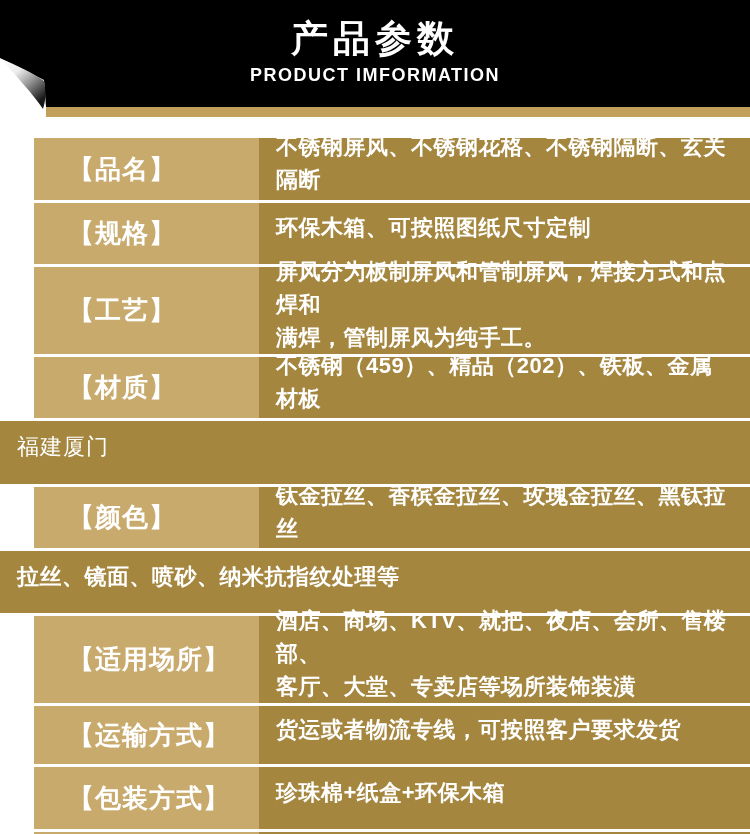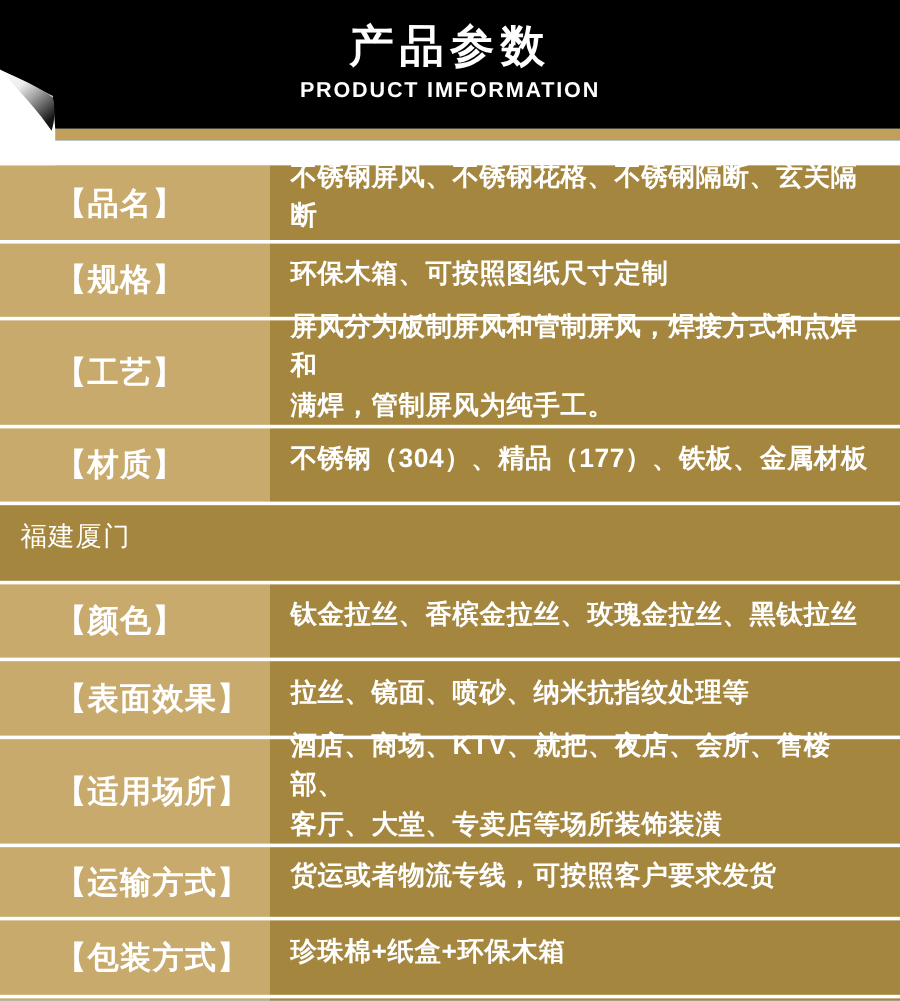--- a/index.html
+++ b/index.html
@@ -58,25 +58,26 @@
   .spec-row:nth-child(8){height:87px;}
   .spec-row:nth-child(9){height:58px;}
   .spec-row:nth-child(10){height:62px;}
   .spec-row:nth-child(11){height:2px;}
   .cell-label{
     box-sizing:border-box;
     width:225px;
     background:#c8aa6c;
     color:#ffffff;
     display:flex;align-items:center;
-    padding-left:46px;
+    padding-left:34px;
     font-size:26px;
     font-weight:700;
     letter-spacing:1px;
     flex-shrink:0;
+    margin-left:34px;
   }
   .cell-value{
     box-sizing:border-box;
     flex:1;
     background:#a4863e;
     color:#ffffff;
     display:flex;align-items:center;
     padding:0 18px 12px 17px;
     font-size:22px;
     font-weight:700;
@@ -130,34 +131,33 @@
     </div>
 
     <div class="spec-row">
       <div class="cell-label">【工艺】</div>
       <div class="cell-value">屏风分为板制屏风和管制屏风，焊接方式和点焊和
 满焊，管制屏风为纯手工。</div>
     </div>
 
     <div class="spec-row">
       <div class="cell-label">【材质】</div>
-      <div class="cell-value">不锈钢（304）、精品（177）、铁板、金属材板</div>
+      <div class="cell-value">不锈钢（459）、精品（202）、铁板、金属材板</div>
     </div>
 
     <div class="spec-row">
       <div class="cell-value thin">福建厦门</div>
     </div>
 
     <div class="spec-row">
       <div class="cell-label">【颜色】</div>
       <div class="cell-value">钛金拉丝、香槟金拉丝、玫瑰金拉丝、黑钛拉丝</div>
     </div>
 
     <div class="spec-row">
-      <div class="cell-label">【表面效果】</div>
       <div class="cell-value">拉丝、镜面、喷砂、纳米抗指纹处理等</div>
     </div>
 
     <div class="spec-row">
       <div class="cell-label">【适用场所】</div>
       <div class="cell-value">酒店、商场、KTV、就把、夜店、会所、售楼部、
 客厅、大堂、专卖店等场所装饰装潢</div>
     </div>
 
     <div class="spec-row">

